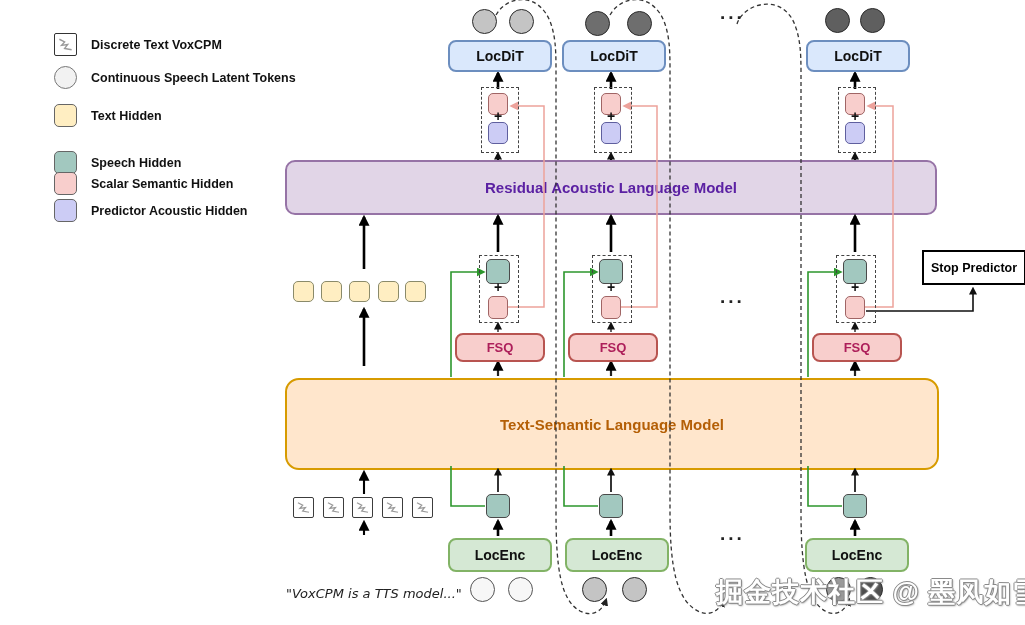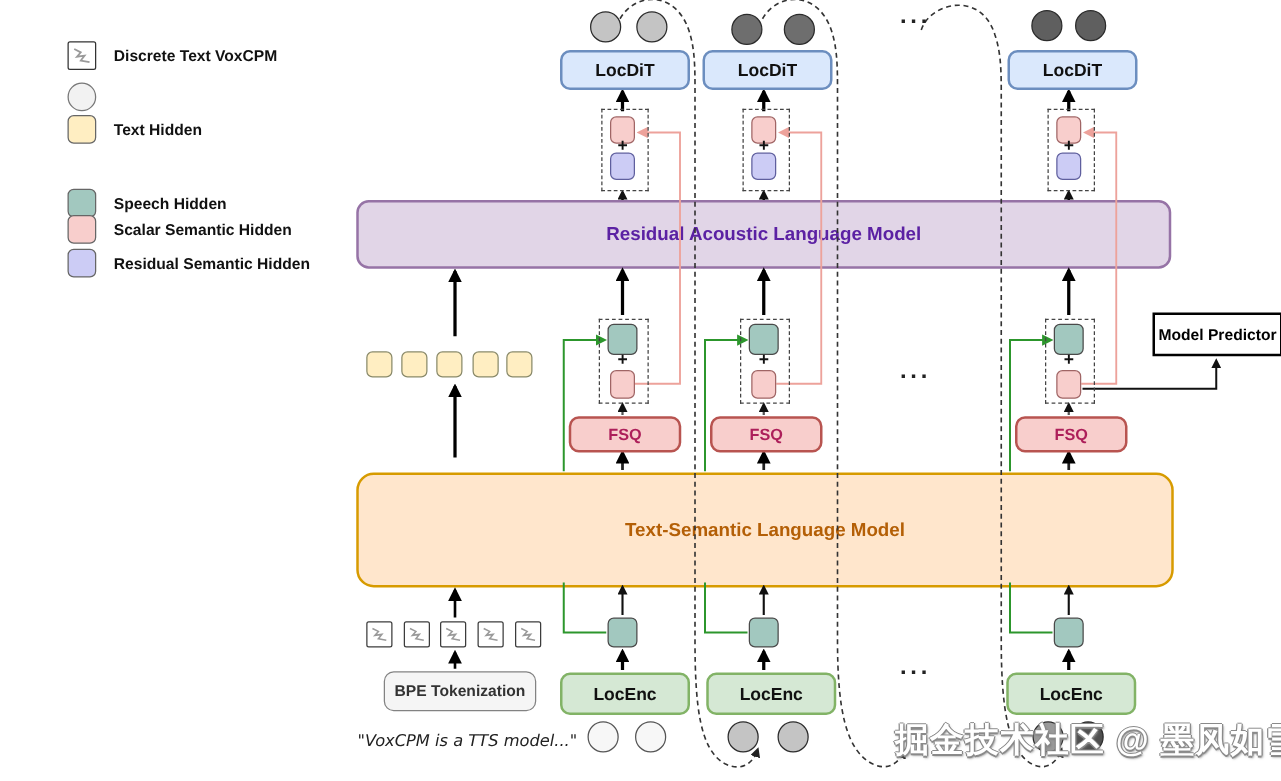--- a/index.html
+++ b/index.html
@@ -56,36 +56,37 @@
     <div class="legend-item" style="top:33px">
       <span class="lg-ic lg-tok">
         <svg viewBox="0 0 24 24">
             <path d="M5 6 L11 9 L7.5 13 L14.5 12 L11 16.5 L19 18" stroke="#9a9a9a" stroke-width="1.6" fill="none"></path>
           </svg>
       </span>
       <span class="lbl">Discrete Text VoxCPM</span>
     </div>
     <div class="legend-item" style="top:66px">
       <span class="lg-ic lg-circ"></span>
-    </div>
-    <div class="legend-item" style="top:92px">
+      <span class="lbl">Continuous Speech Latent Tokens</span>
+    </div>
+    <div class="legend-item" style="top:104px">
       <span class="lg-ic lg-sq" style="background:var(--yellow)"></span>
       <span class="lbl">Text Hidden</span>
     </div>
     <div class="legend-item" style="top:151px">
       <span class="lg-ic lg-sq" style="background:var(--teal)"></span>
       <span class="lbl">Speech Hidden</span>
     </div>
     <div class="legend-item" style="top:172px">
       <span class="lg-ic lg-sq" style="background:var(--scalarPink)"></span>
       <span class="lbl">Scalar Semantic Hidden</span>
     </div>
     <div class="legend-item" style="top:199px">
       <span class="lg-ic lg-sq" style="background:var(--residual)"></span>
-      <span class="lbl">Residual Semantic Hidden</span>
+      <span class="lbl">Predictor Acoustic Hidden</span>
     </div>
   </div>
 
   <div class="bigbox ralm">Residual Acoustic Language Model</div>
   <div class="bigbox tslm">Text-Semantic Language Model</div>
 
   <svg class="connectors" width="1025" height="625">
     <defs>
       <marker id="mBig" viewBox="0 0 10 10" markerWidth="11" markerHeight="11" refX="8" refY="5" orient="auto" markerUnits="userSpaceOnUse">
           <path d="M0 0 L10 5 L0 10 Z" fill="#000"></path>
@@ -195,21 +196,21 @@
   <div class="sq teal" style="left:843px;top:259px;width:24px;height:25px"></div>
   <div class="plus" style="left:848px;top:281px">+</div>
   <div class="sq spink" style="left:845px;top:296px;width:20px;height:23px"></div>
 
   <div class="dots" style="left:720px;top:286px">...</div>
 
   <div class="node fsq" style="left:455px;top:333px">FSQ</div>
   <div class="node fsq" style="left:568px;top:333px">FSQ</div>
   <div class="node fsq" style="left:812px;top:333px">FSQ</div>
 
-  <div class="node stop">Model Predictor</div>
+  <div class="node stop">Stop Predictor</div>
 
   <div class="sq tok" style="left:293px;top:497px">
       <svg viewBox="0 0 24 24">
         <path d="M5 6 L11 9 L7.5 13 L14.5 12 L11 16.5 L19 18" stroke="#9a9a9a" stroke-width="1.6" fill="none"></path>
       </svg>
     </div>
   <div class="sq tok" style="left:323px;top:497px">
       <svg viewBox="0 0 24 24">
         <path d="M5 6 L11 9 L7.5 13 L14.5 12 L11 16.5 L19 18" stroke="#9a9a9a" stroke-width="1.6" fill="none"></path>
       </svg>
@@ -223,21 +224,20 @@
       <svg viewBox="0 0 24 24">
         <path d="M5 6 L11 9 L7.5 13 L14.5 12 L11 16.5 L19 18" stroke="#9a9a9a" stroke-width="1.6" fill="none"></path>
       </svg>
     </div>
   <div class="sq tok" style="left:412px;top:497px">
       <svg viewBox="0 0 24 24">
         <path d="M5 6 L11 9 L7.5 13 L14.5 12 L11 16.5 L19 18" stroke="#9a9a9a" stroke-width="1.6" fill="none"></path>
       </svg>
     </div>
 
-  <div class="node bpe">BPE Tokenization</div>
   <div class="freetext" style="left:286px;top:586px">"VoxCPM is a TTS model..."</div>
 
   <div class="sq teal" style="left:486px;top:494px;width:24px;height:24px"></div>
   <div class="sq teal" style="left:599px;top:494px;width:24px;height:24px"></div>
   <div class="sq teal" style="left:843px;top:494px;width:24px;height:24px"></div>
 
   <div class="node locenc" style="left:448px;top:538px">LocEnc</div>
   <div class="node locenc" style="left:565px;top:538px">LocEnc</div>
   <div class="node locenc" style="left:805px;top:538px">LocEnc</div>
   <div class="dots" style="left:720px;top:523px">...</div>

